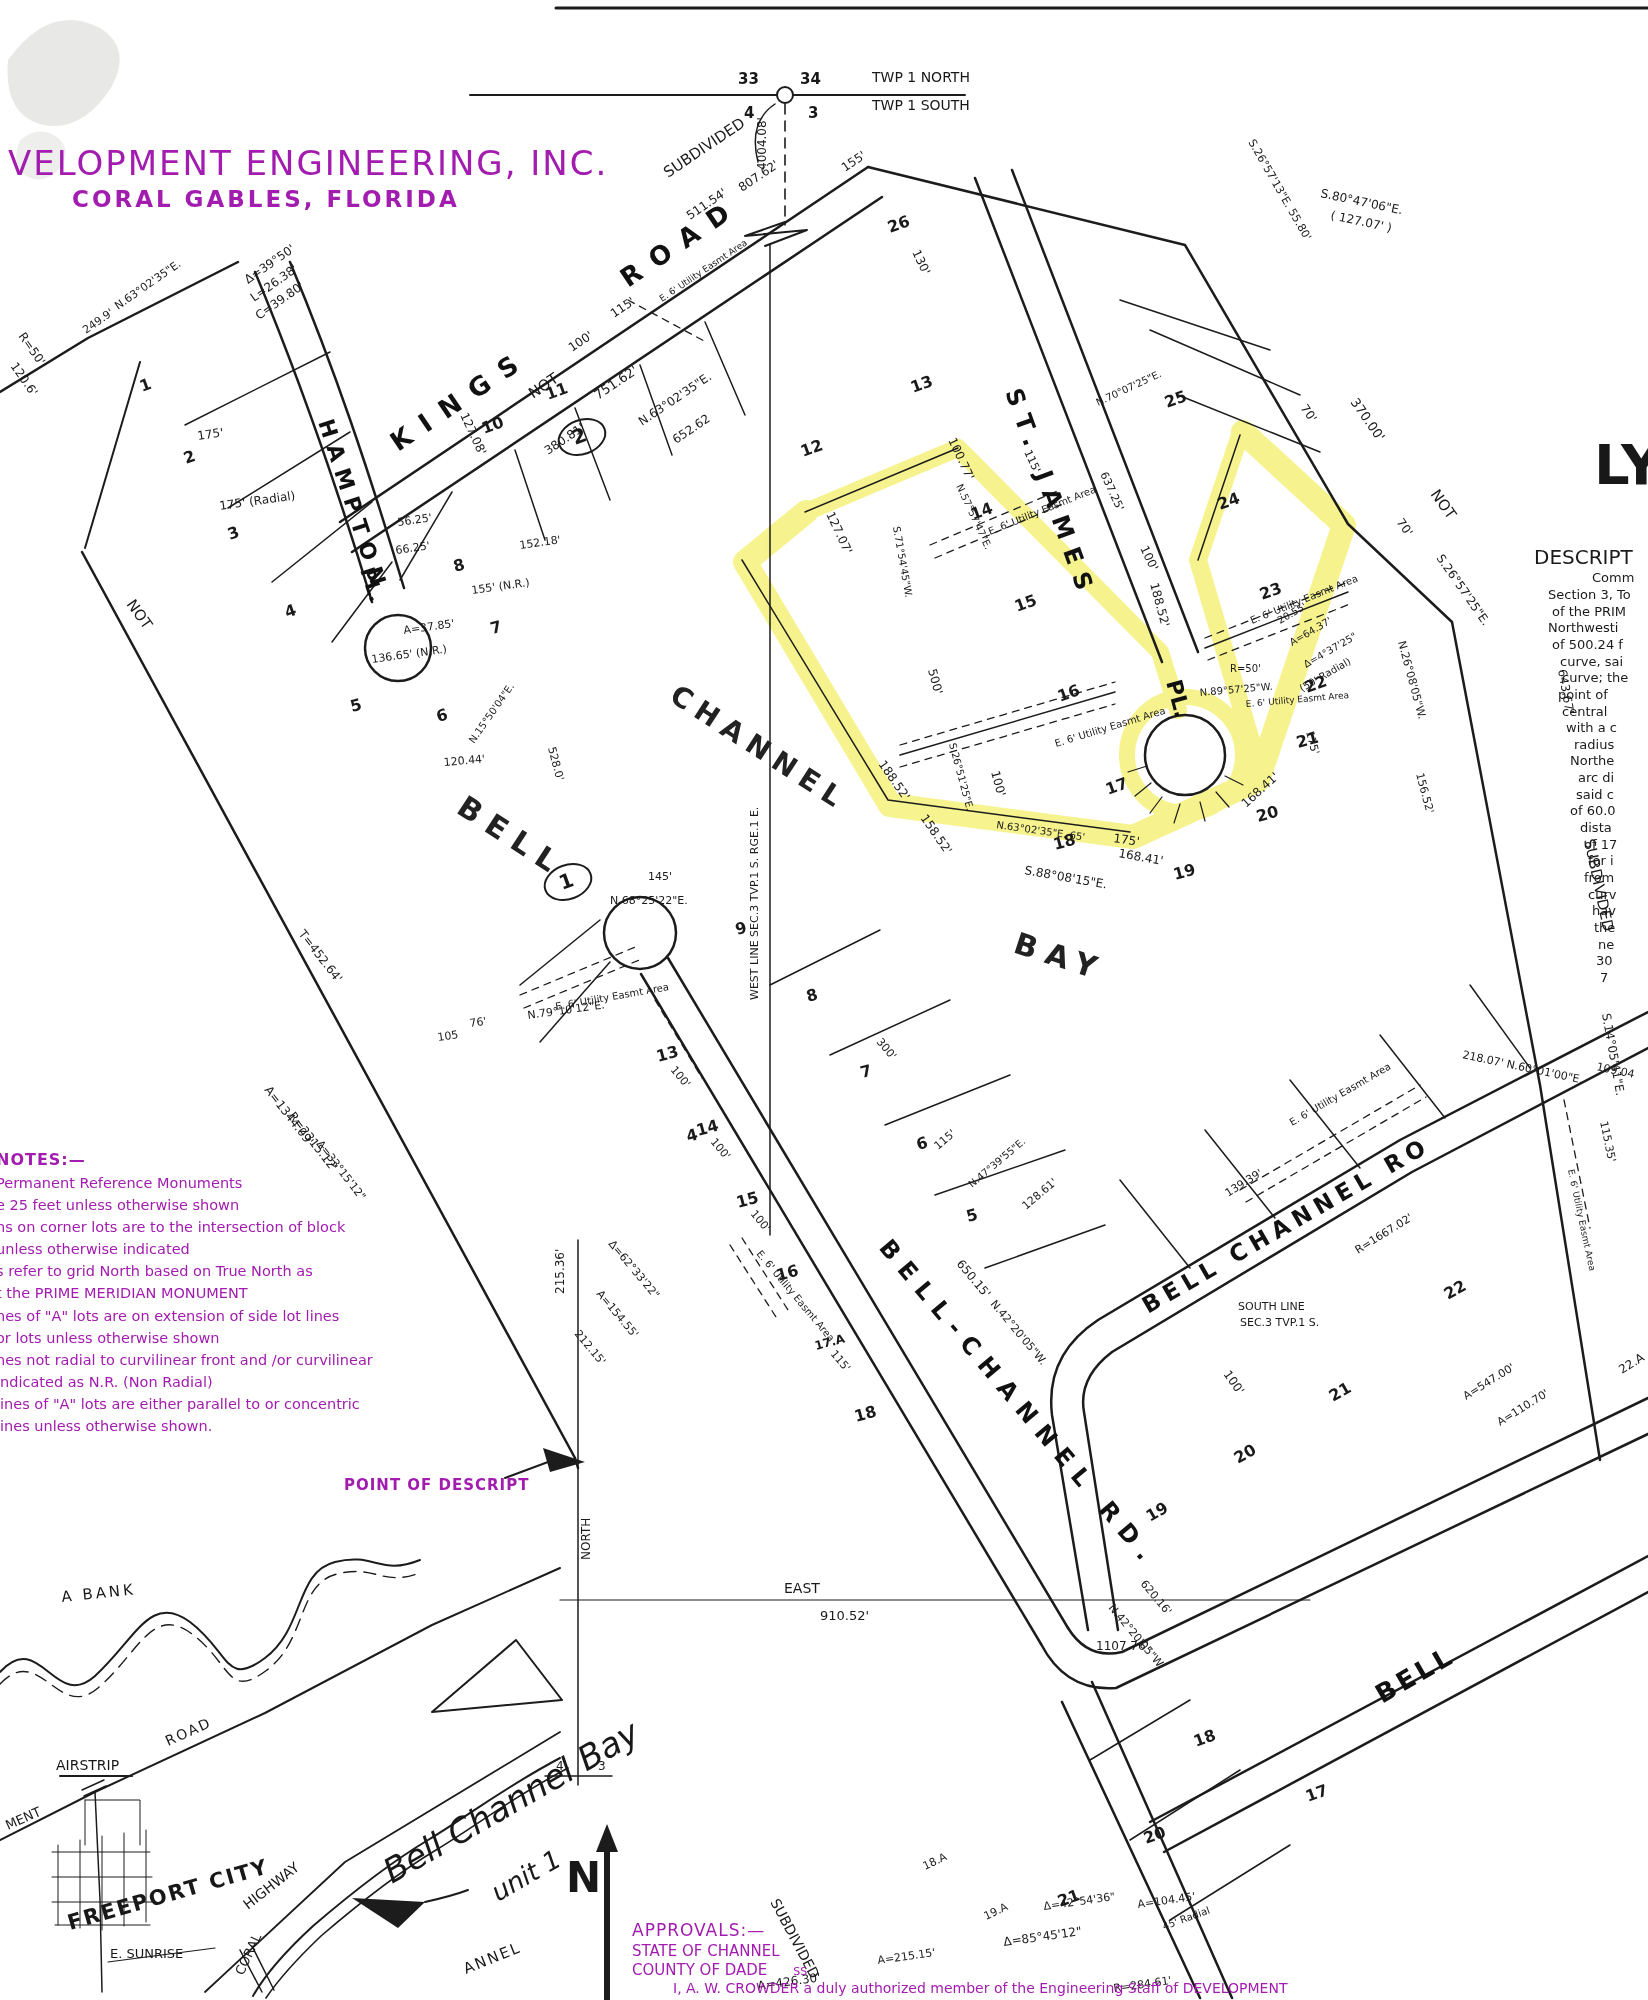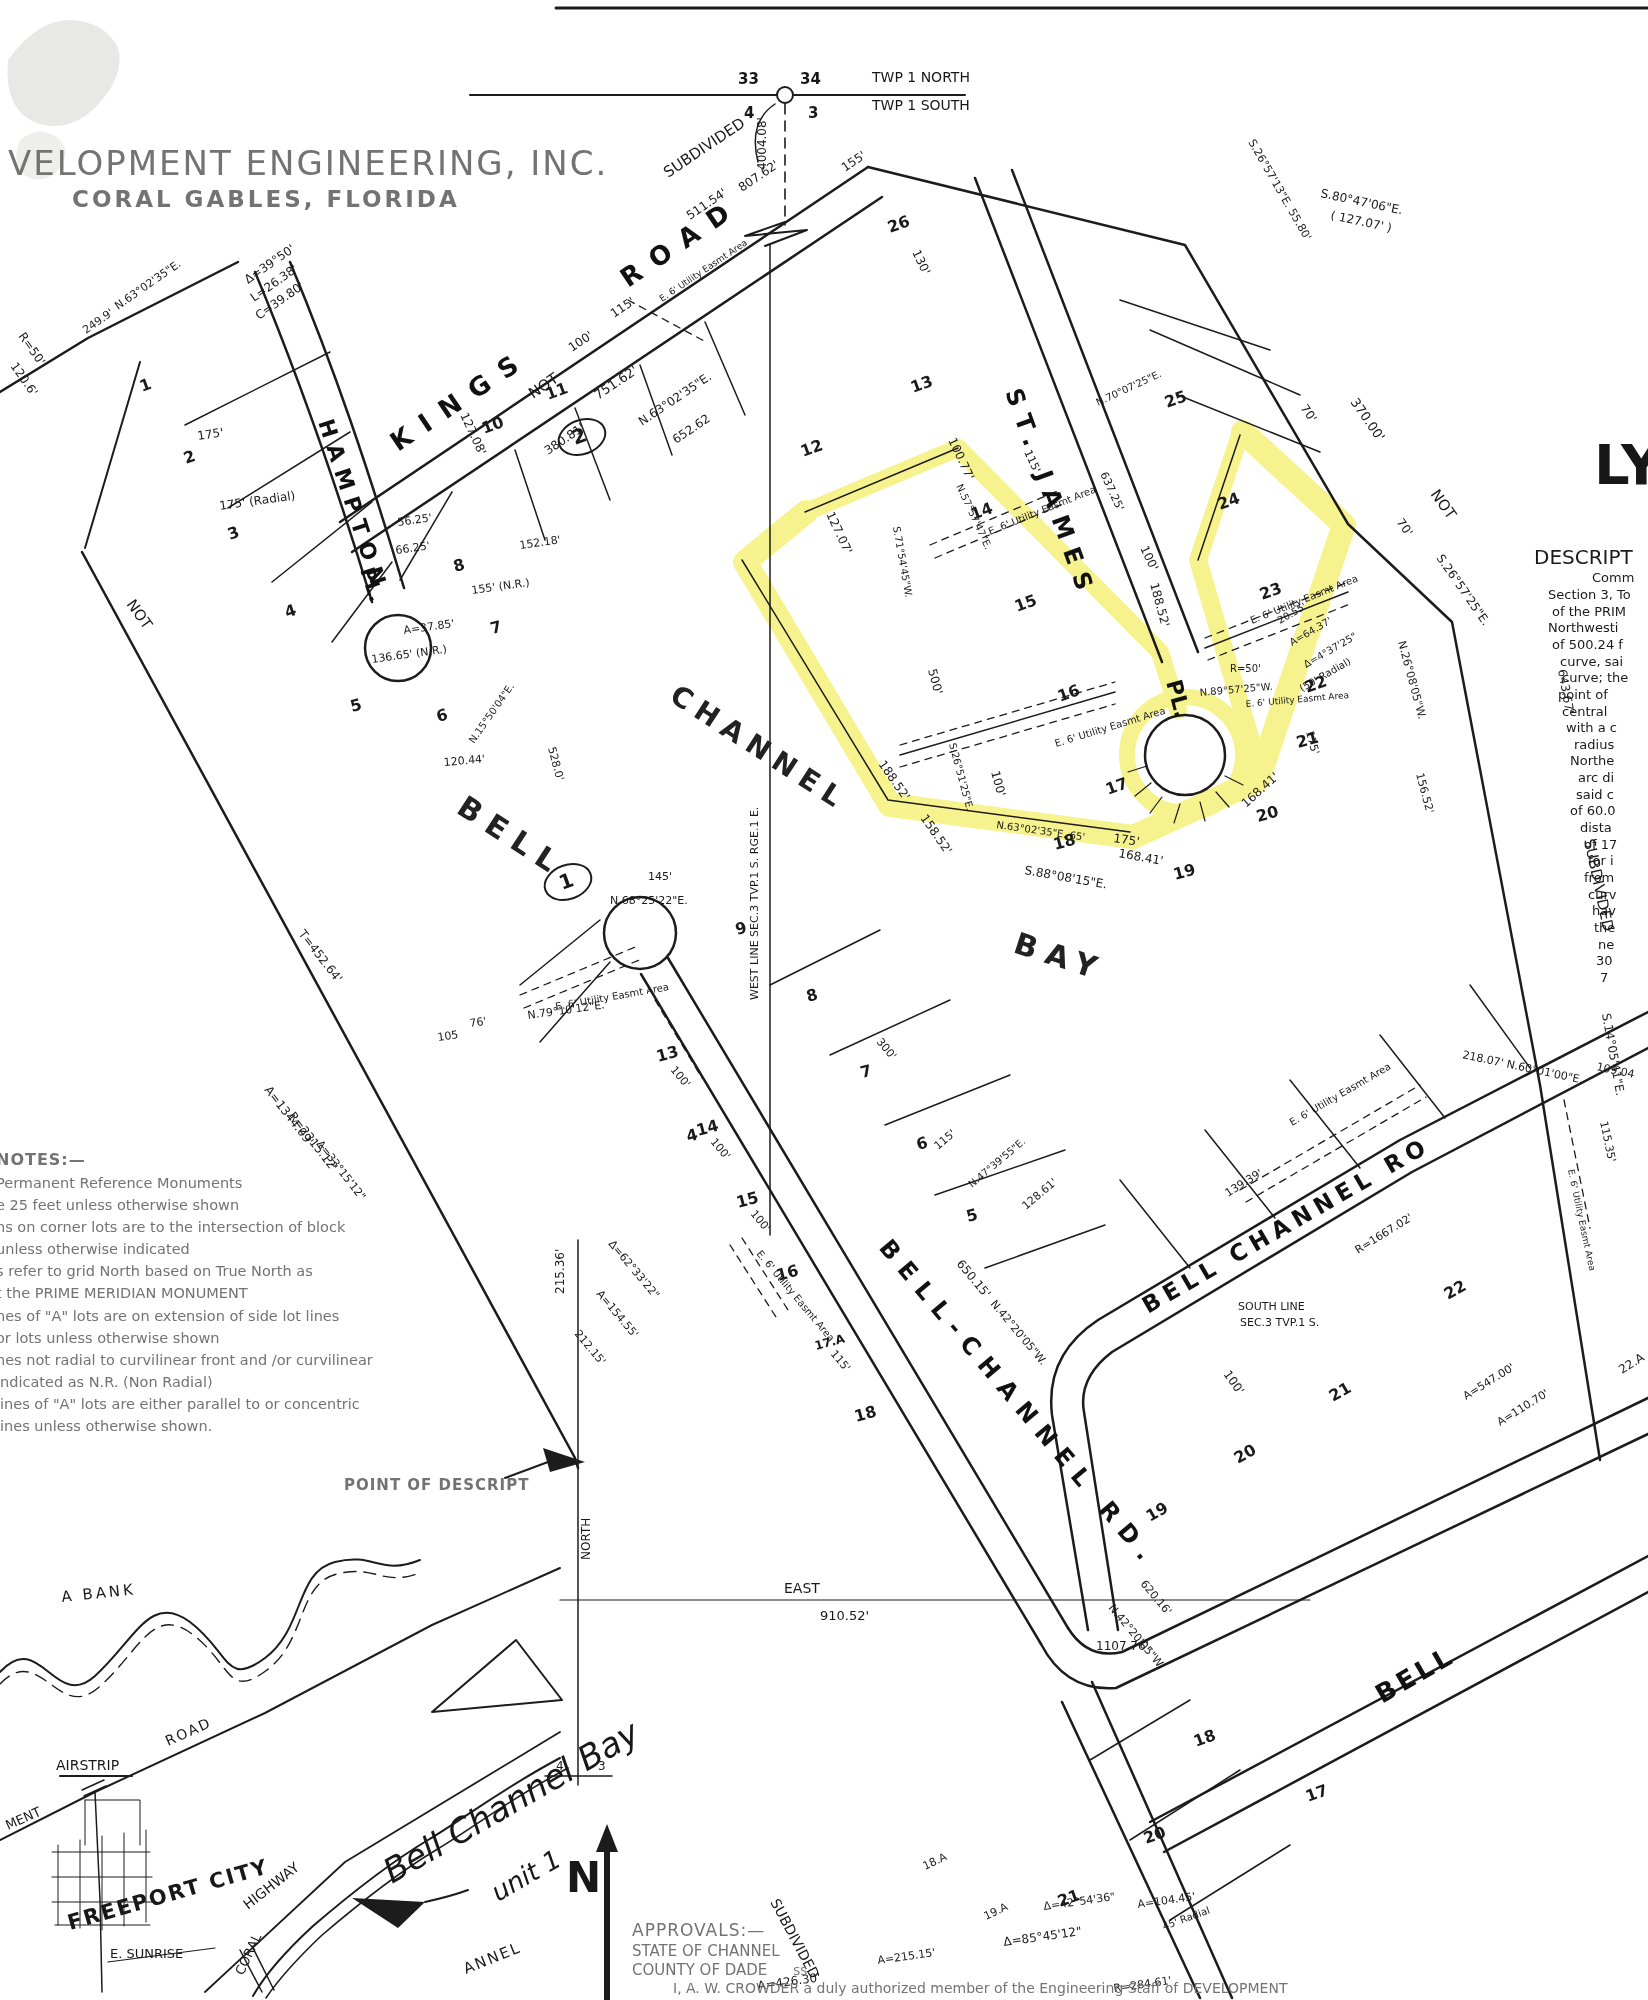--- a/index.html
+++ b/index.html
@@ -1,17 +1,17 @@
 <!DOCTYPE html>
 <html><head>
 <meta charset="utf-8">
 <style>
   html,body{margin:0;padding:0;background:#e8e8e8;}
   .page{position:relative;width:1648px;height:2000px;background:#ffffff;overflow:hidden;
-        font-family:"DejaVu Sans",sans-serif;color:#737373;}
+        font-family:"DejaVu Sans",sans-serif;color:#a21caf;}
   svg{position:absolute;left:0;top:0;}
   svg text{font-family:"DejaVu Sans",sans-serif;fill:#181818;}
   .ann{fill:#1a1a1a;}
   .street{font-weight:bold;fill:#111;}
   .water{font-weight:bold;fill:#222;}
   .lot{font-weight:bold;}
   .titleblock{position:absolute;left:8px;top:142px;line-height:1.25;}
   .titleblock .l1{font-size:34px;font-weight:normal;letter-spacing:2px;white-space:nowrap;}
   .titleblock .l2{font-size:23px;font-weight:bold;letter-spacing:3px;margin-left:64px;white-space:nowrap;}
   .notes{position:absolute;left:-4px;top:1148px;width:470px;font-size:14.5px;line-height:1.52;white-space:nowrap;}

